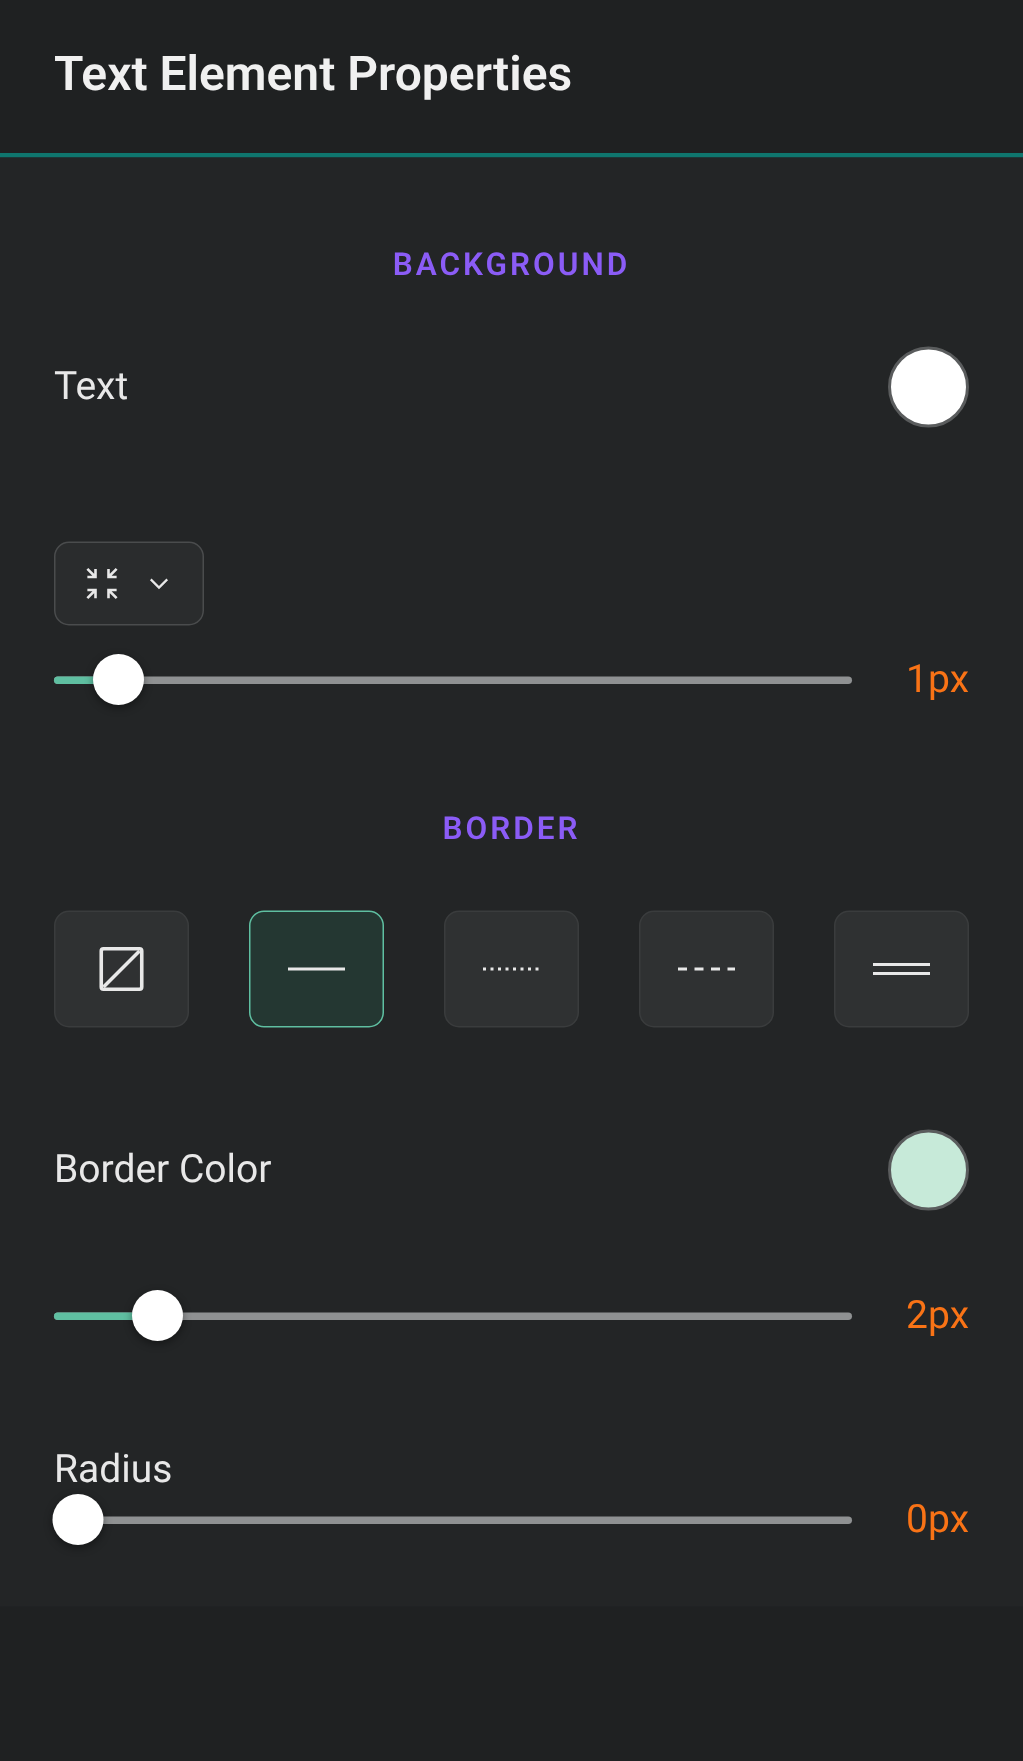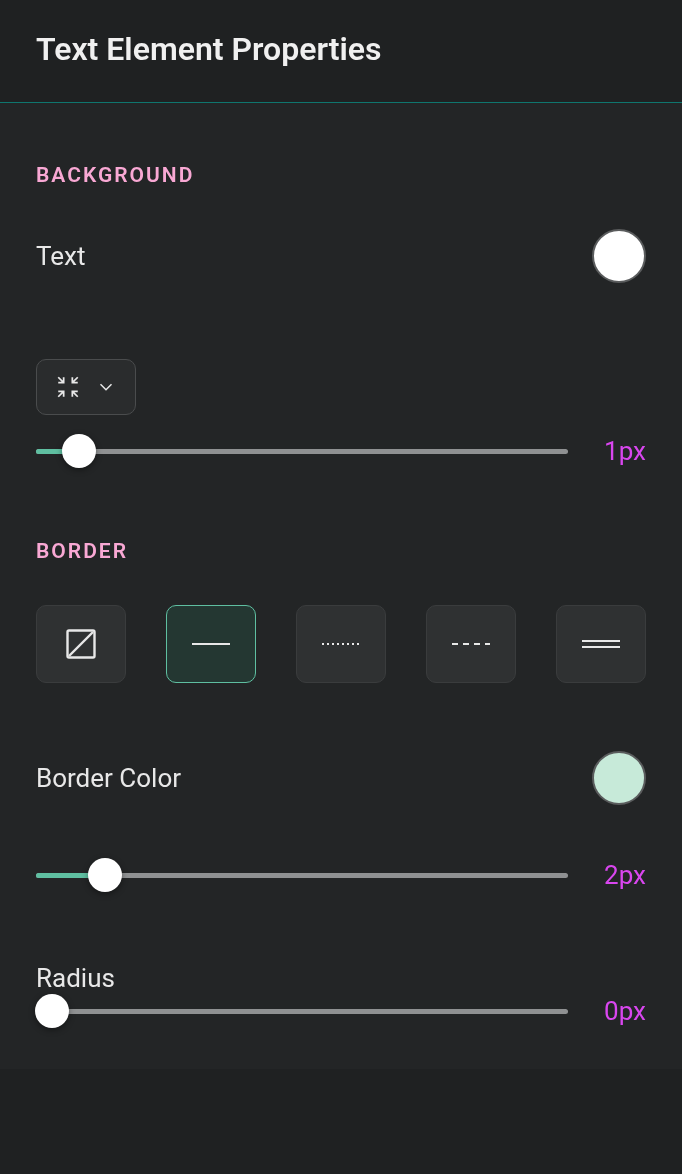--- a/index.html
+++ b/index.html
@@ -4,37 +4,38 @@
 <style>
   * { box-sizing: border-box; margin: 0; padding: 0; }
   html, body { width: 682px; height: 1174px; }
   body {
     background: #1f2122;
     font-family: -apple-system, BlinkMacSystemFont, "Segoe UI", Roboto, sans-serif;
     color: #e8e8e8;
   }
   .header {
     padding: 30px 36px 34px;
-    border-bottom: 1px solid #0f766e;
+    border-bottom: 3px solid #0f766e;
   }
   .header h1 {
     font-size: 32px;
     font-weight: 600;
     color: #f0f0f0;
   }
   .panel {
     background: #232526;
     padding: 60px 36px 40px;
   }
   .section-title {
     font-size: 21px;
     font-weight: 600;
     letter-spacing: 2px;
-    color: #f9a8d4;
+    color: #8b5cf6;
     margin-bottom: 42px;
+    text-align: center;
   }
   .row {
     display: flex;
     align-items: center;
     justify-content: space-between;
     margin-bottom: 18px;
   }
   .row-label {
     font-size: 26px;
     font-weight: 400;
@@ -93,21 +94,21 @@
     position: absolute;
     width: 34px;
     height: 34px;
     background: #ffffff;
     border-radius: 50%;
     transform: translateX(-50%);
     box-shadow: 0 2px 6px rgba(0,0,0,0.4);
   }
   .slider-value {
     font-size: 26px;
-    color: #d946ef;
+    color: #f97316;
     min-width: 54px;
     text-align: right;
   }
   .style-grid {
     display: flex;
     gap: 40px;
     margin-top: 18px;
     margin-bottom: 68px;
   }
   .style-btn {

